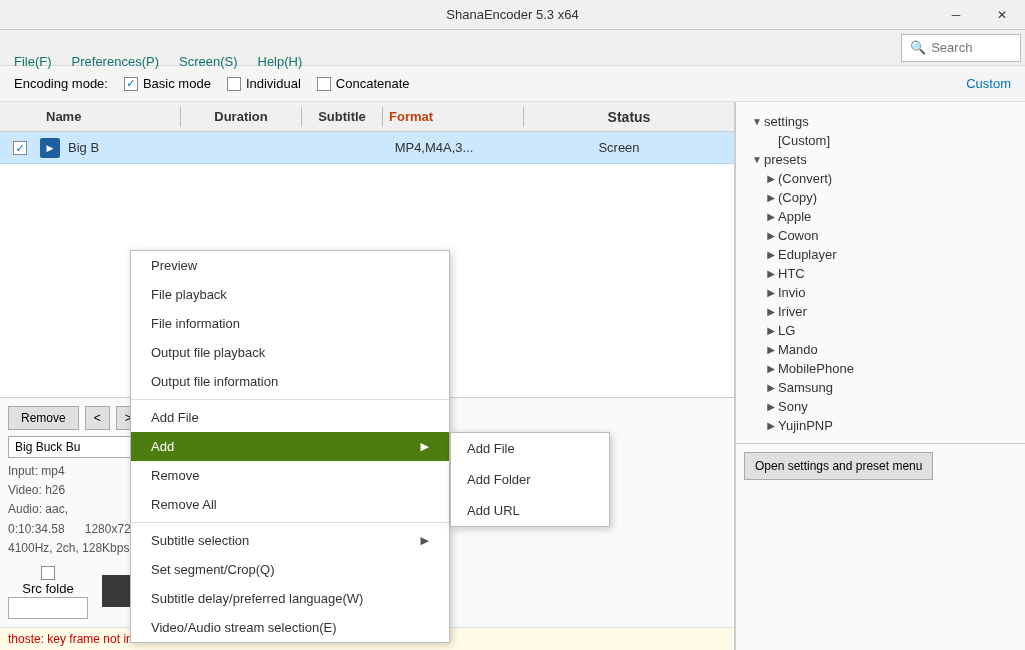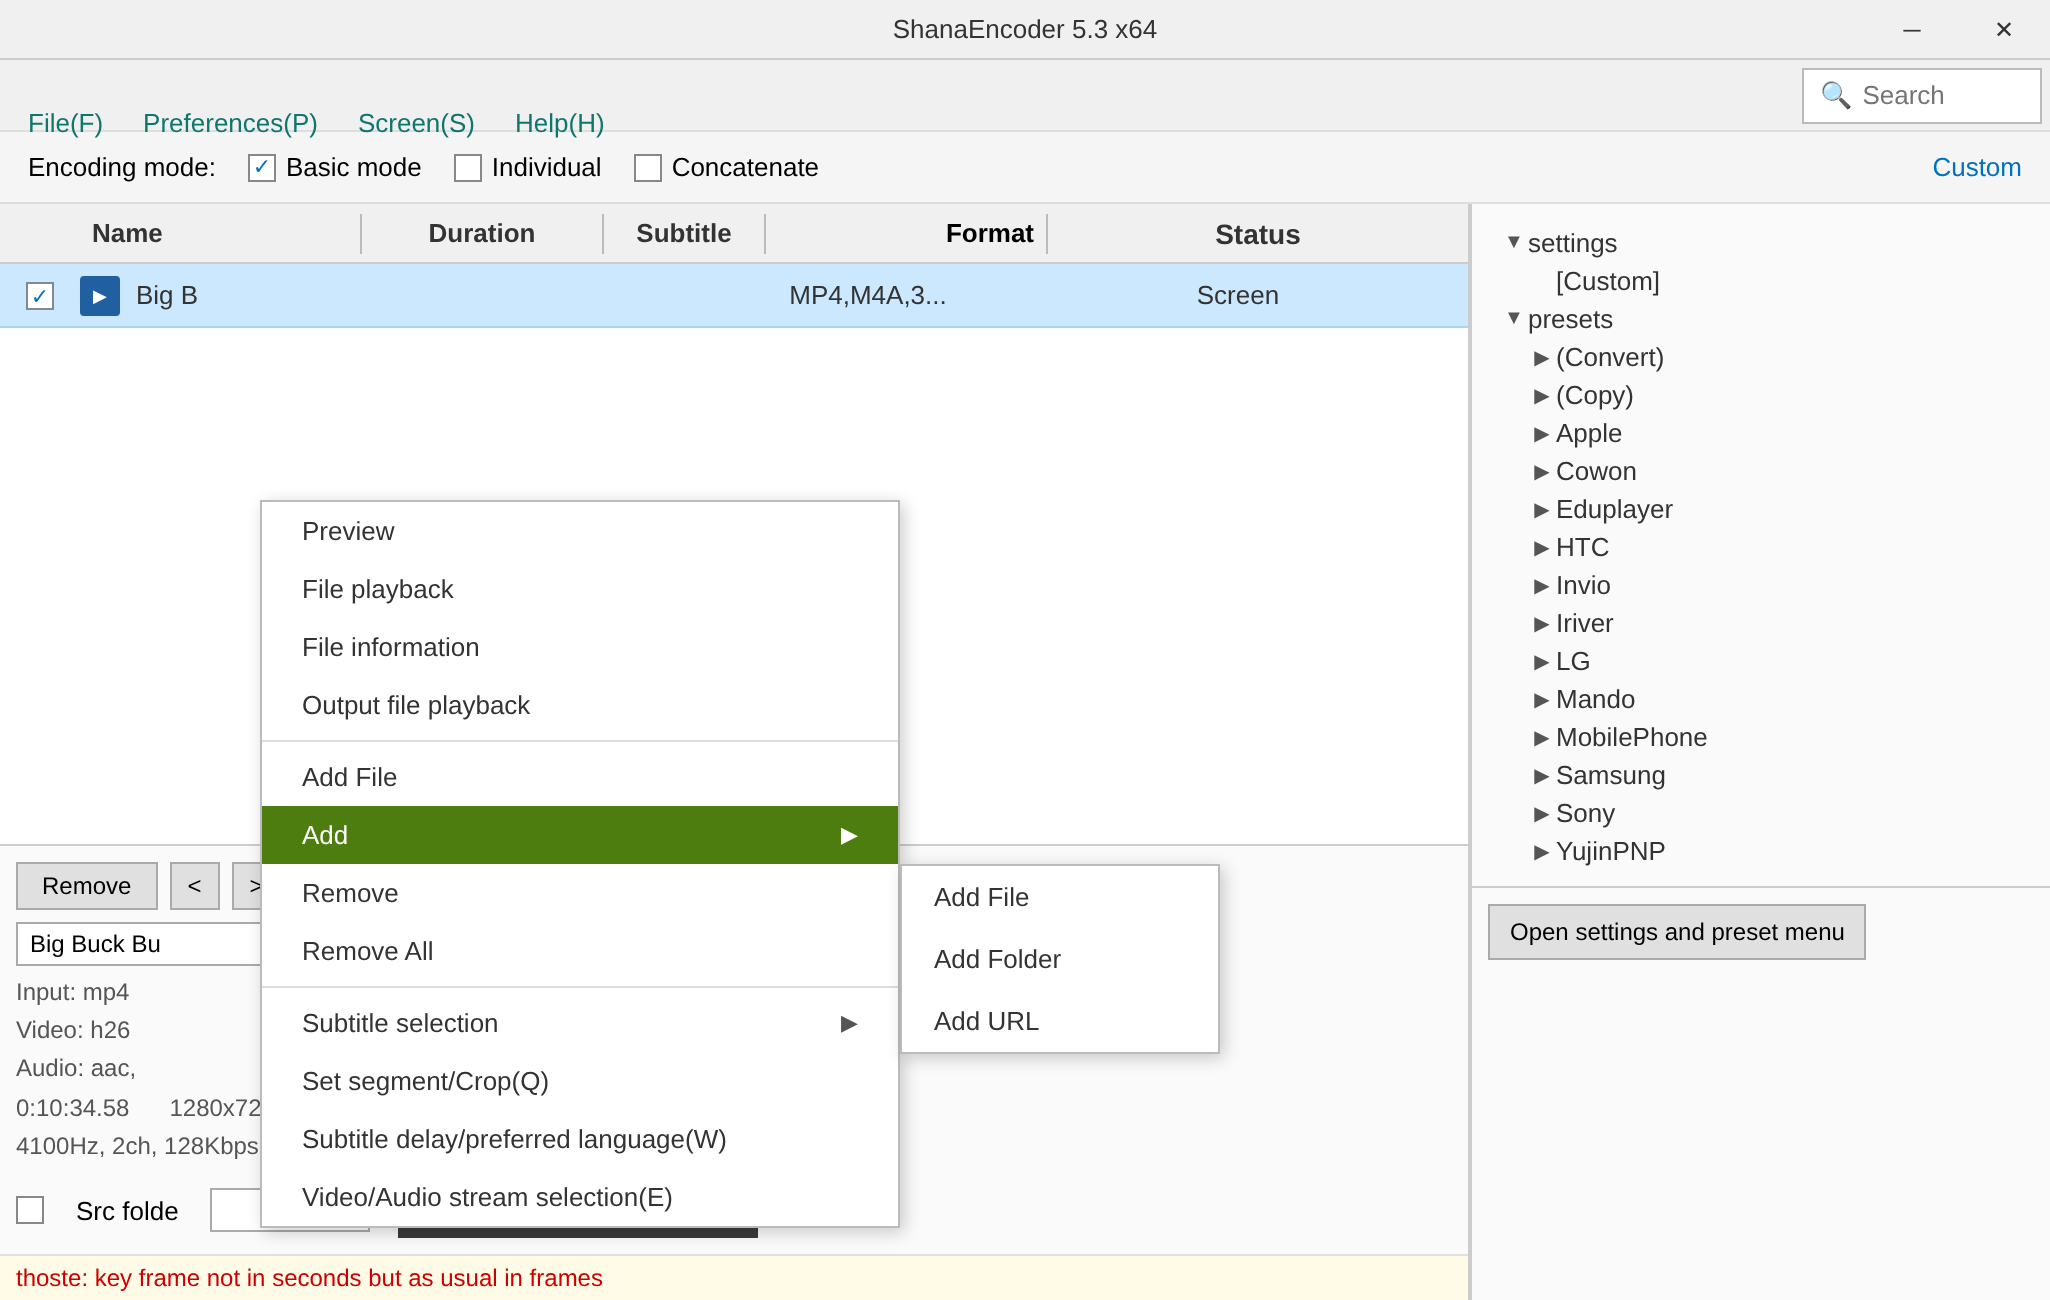--- a/index.html
+++ b/index.html
@@ -124,21 +124,21 @@
       display: flex;
       background: #f0f0f0;
       border-bottom: 1px solid #ccc;
       height: 30px;
       align-items: center;
     }
     .th-check { width: 40px; text-align: center; flex-shrink: 0; }
     .th-name { width: 140px; padding: 0 6px; flex-shrink: 0; font-weight: 600; color: #333; font-size: 13px; }
     .th-duration { width: 120px; padding: 0 6px; flex-shrink: 0; font-weight: 600; color: #333; font-size: 13px; text-align: center; }
     .th-subtitle { width: 80px; padding: 0 6px; flex-shrink: 0; font-weight: 600; color: #333; font-size: 13px; text-align: center; }
-    .th-format { width: 140px; padding: 0 6px; flex-shrink: 0; font-weight: 600; color: #000000; font-size: 13px; text-align: right; }
+    .th-format { width: 140px; padding: 0 6px; flex-shrink: 0; font-weight: 600; color: #c2410c; font-size: 13px; text-align: left; }
     .th-status { flex: 1; padding: 0 6px; font-weight: 600; color: #333; font-size: 14px; text-align: center; }
 
     
     .table-row {
       display: flex;
       background: #cce8ff;
       height: 32px;
       align-items: center;
       border-bottom: 1px solid #aad4f0;
     }
@@ -434,21 +434,21 @@
         <div>Input: mp4</div>
         <div>Video: h26</div>
         <div>Audio: aac,</div>
         <div style="display:flex;gap:20px;">
           <span>0:10:34.58</span>
           <span>1280x720, 60fps, CRF Q=1...</span>
         </div>
         <div>4100Hz, 2ch, 128Kbps</div>
       </div>
       <div class="src-folder-row">
-        <div style="display:flex;align-items:center;gap:16px;margin-top:4px;">
+        <div style="display:flex;align-items:center;gap:1px;margin-top:4px;flex-direction:column;">
           <div class="cb-check" style="flex-shrink:0;"></div>
           <span>Src folde</span>
           <input class="src-folder-input" style="width: 80px;">
         </div>
         <button class="btn-start" style="margin-top:0;margin-left:8px;">Start</button>
       </div>
     </div>
 
     <div class="status-message">thoste: key frame not in seconds but as usual in frames</div>
 
@@ -458,20 +458,23 @@
       </div>
       <div class="ctx-item">
         <span>File playback</span>
       </div>
       <div class="ctx-item">
         <span>File information</span>
       </div>
       <div class="ctx-item">
         <span>Output file playback</span>
       </div>
+      <div class="ctx-item">
+        <span>Output file information</span>
+      </div>
       <div class="ctx-separator"></div>
       <div class="ctx-item">
         <span>Add File</span>
       </div>
       <div class="ctx-item highlighted">
         <span>Add</span>
         <span class="ctx-arrow">▶</span>
       </div>
       <div class="ctx-item">
         <span>Remove</span>

